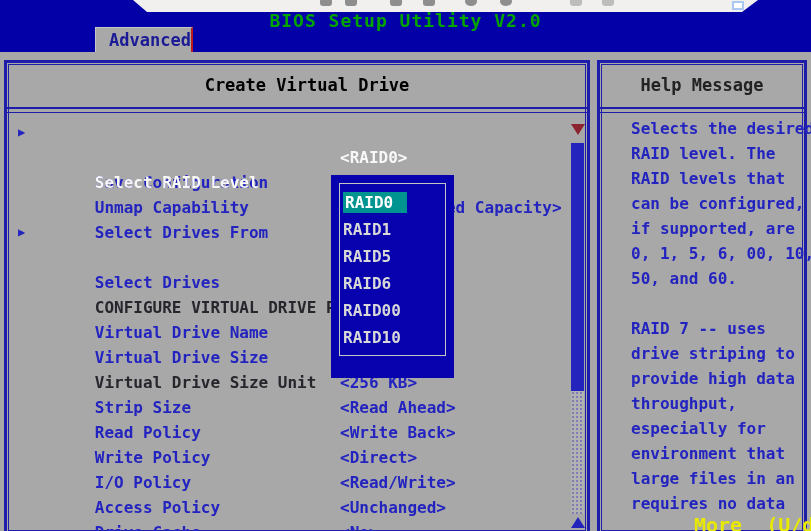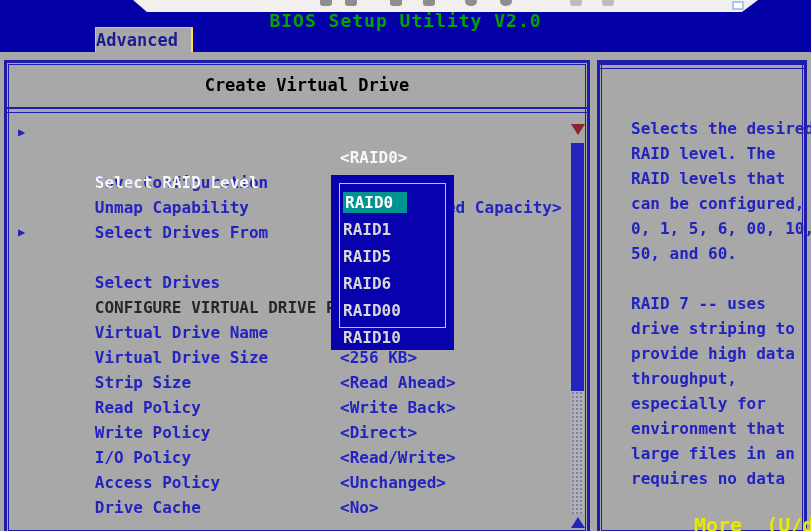--- a/index.html
+++ b/index.html
@@ -30,22 +30,22 @@
   .t-sq{position:absolute;left:732px;top:1px;width:12px;height:9px;background:#fff;border:2px solid #a9c9f2;}
   
   .bios-title{
     position:absolute;top:10px;left:0;width:811px;text-align:center;
     color:var(--green);font-size:18px;letter-spacing:1px;
   }
   
   .tab{
     position:absolute;left:95px;top:27px;width:98px;height:26px;
     background:var(--gray);color:#1b1b96;font-size:17px;
-    text-align:left;line-height:25px;
-    border-top:1px solid #c6c6c6;border-left:1px solid #c6c6c6;border-right:2px solid #fde047;
+    text-align:right;line-height:25px;
+    border-top:1px solid #c6c6c6;border-left:1px solid #c6c6c6;border-right:2px solid #b91c1c;
   }
   
   .band{position:absolute;left:0;top:52px;width:811px;height:479px;background:var(--gray);}
   
   .panel{position:absolute;background:var(--gray);border:3px solid var(--bluedark);}
   .panel::before{content:"";position:absolute;inset:1px;border:1px solid var(--bluedark);pointer-events:none;}
   .panel-main{left:4px;top:60px;width:586px;height:475px;}
   .panel-help{left:597px;top:60px;width:210px;height:475px;}
   .panel-hd{height:44px;line-height:44px;text-align:center;font-size:17px;}
   .panel-main .panel-hd{color:#000000;margin-left:20px;}
@@ -53,21 +53,21 @@
   .hd-rule{height:6px;border-top:2px solid var(--bluedark);border-bottom:1px solid var(--bluedark);}
   
   .list{position:absolute;left:20px;top:120px;width:540px;z-index:1;font-size:16px;color:var(--blue);}
   .row{position:relative;height:25px;line-height:25px;white-space:pre;}
   .row .arr{position:absolute;left:-2px;top:0;font-size:12px;color:var(--blue);}
   .row .lbl{margin-left:17px;}
   .row .val{position:absolute;left:320px;top:0;}
   .row.sel{color:var(--white);}
   .row.dark{color:var(--dark);}
   
-  .dropdown{position:absolute;left:331px;top:175px;width:123px;height:175px;background:#0702ad;z-index:5;}
+  .dropdown{position:absolute;left:331px;top:175px;width:123px;height:203px;background:#0702ad;z-index:5;}
   .dd-inner{position:absolute;left:8px;right:8px;top:8px;bottom:22px;border:1px solid #c4c4c4;}
   .dd-opts{position:absolute;left:12px;top:14px;right:10px;}
   .dd-opt{height:27px;line-height:27px;font-size:16px;color:var(--ddtext);white-space:pre;}
   .dd-opt.hl span{background:var(--teal);color:#fff;padding:1px 14px 1px 2px;}
   
   .sbar{position:absolute;left:570px;top:122px;width:15px;height:409px;z-index:2;}
   .sb-down{position:absolute;left:1px;top:2px;width:0;height:0;
     border-left:7px solid transparent;border-right:7px solid transparent;border-top:11px solid #8c2430;}
   .sb-track{position:absolute;left:1px;top:21px;width:13px;height:371px;background:#b2b2b2;
     background-image:radial-gradient(#7d7db4 32%,transparent 34%);background-size:4px 4px;}
@@ -101,20 +101,21 @@
   <div class="tab">Advanced</div>
 
   <div class="band"></div>
 
   <div class="panel panel-main">
     <div class="panel-hd">Create Virtual Drive</div>
     <div class="hd-rule"></div>
   </div>
 
   <div class="panel panel-help">
+    <div class="panel-hd">Help Message</div>
     <div class="hd-rule"></div>
   </div>
 
   <div class="list">
     <div class="row">
       <span class="arr">▶</span>
       <span class="lbl">Save Configuration</span>
     </div>
     <div class="row sel">
       <span class="lbl">Select RAID Level</span>
@@ -133,20 +134,23 @@
     </div>
     <div class="row"></div>
     <div class="row dark">
       <span class="lbl">CONFIGURE VIRTUAL DRIVE PAR</span>
     </div>
     <div class="row">
       <span class="lbl">Virtual Drive Name</span>
     </div>
     <div class="row">
       <span class="lbl">Virtual Drive Size</span>
+    </div>
+    <div class="row dark">
+      <span class="lbl">Virtual Drive Size Unit</span>
     </div>
     <div class="row">
       <span class="lbl">Strip Size</span>
       <span class="val">&lt;256 KB&gt;</span>
     </div>
     <div class="row">
       <span class="lbl">Read Policy</span>
       <span class="val">&lt;Read Ahead&gt;</span>
     </div>
     <div class="row">
@@ -188,20 +192,21 @@
     <div class="sb-track"></div>
     <div class="sb-thumb"></div>
     <div class="sb-up"></div>
   </div>
 
   <div class="help-text">
     <div class="help-line">Selects the desired</div>
     <div class="help-line">RAID level. The</div>
     <div class="help-line">RAID levels that</div>
     <div class="help-line">can be configured,</div>
+    <div class="help-line">if supported, are</div>
     <div class="help-line">0, 1, 5, 6, 00, 10,</div>
     <div class="help-line">50, and 60.</div>
     <div class="help-line"></div>
     <div class="help-line">RAID 7 -- uses</div>
     <div class="help-line">drive striping to</div>
     <div class="help-line">provide high data</div>
     <div class="help-line">throughput,</div>
     <div class="help-line">especially for</div>
     <div class="help-line">environment that</div>
     <div class="help-line">large files in an</div>

